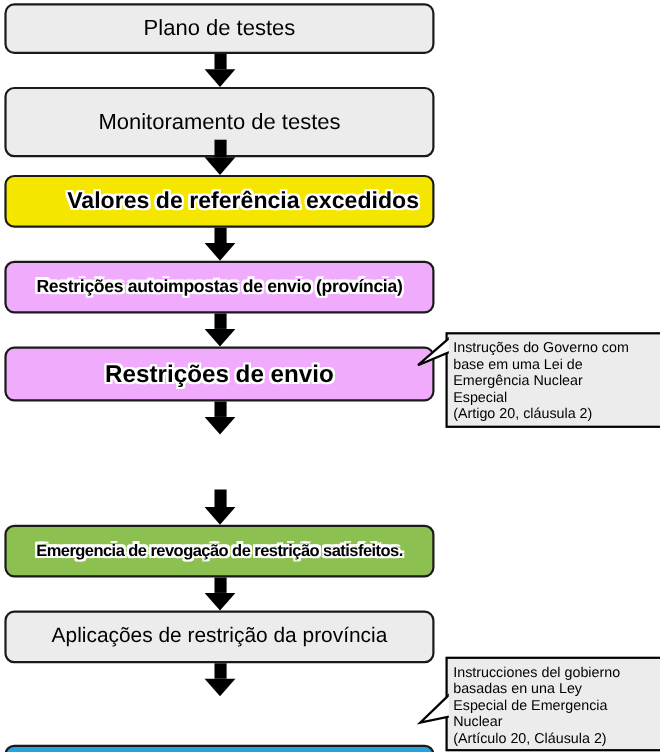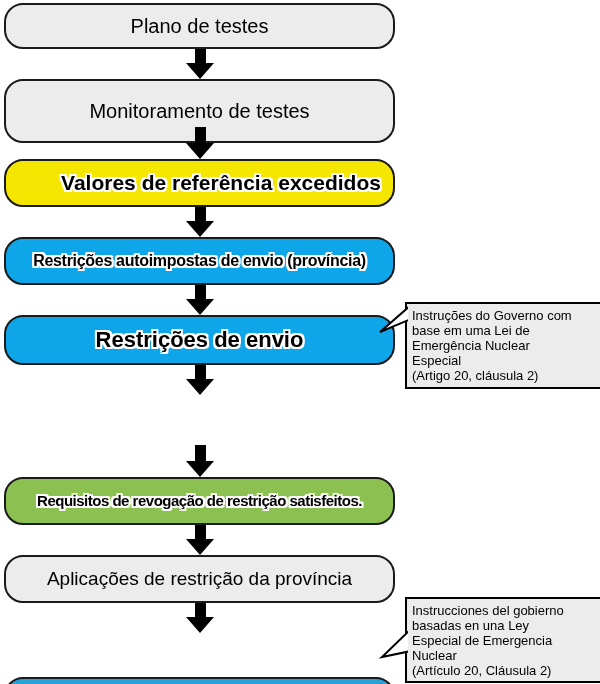--- a/index.html
+++ b/index.html
@@ -2,27 +2,27 @@
 <html><head>
 <meta charset="utf-8">
 <style>
   html,body{margin:0;padding:0;background:#fff;}
   #stage{
     position:relative;width:600px;height:684px;background:#ffffff;overflow:hidden;
     font-family:"Liberation Sans", sans-serif;color:#000;
   }
   .box{
     position:absolute;left:4px;width:391px;box-sizing:border-box;
-    border:2px solid #1a1a1a;border-radius:19px;
+    border:2px solid #1a1a1a;border-radius:9px;
     display:flex;align-items:center;justify-content:center;
     text-align:center;white-space:pre-line;line-height:1.25;
   }
   .gray{background:#ececec;}
   .yellow{background:#f5e600;padding-left:43px;}
-  .red{background:#0ea5e9;}
+  .red{background:#f0abfc;}
   .green{background:#8cc152;}
   .blue{background:#27a2db;}
   .halo{
     font-weight:bold;
     text-shadow:
       -2px -2px 0 #fff, 2px -2px 0 #fff, -2px 2px 0 #fff, 2px 2px 0 #fff,
       -2px 0 0 #fff, 2px 0 0 #fff, 0 -2px 0 #fff, 0 2px 0 #fff;
   }
   .b1{top:3px;height:46px;font-size:20px;}
   .b2{top:79px;height:64px;font-size:20px;}
@@ -106,21 +106,21 @@
       <div class="stem"></div>
       <div class="head"></div>
     </div>
 
 
   <div class="arrow a6">
       <div class="stem"></div>
       <div class="head"></div>
     </div>
 
-  <div class="box green halo b7">Requisitos de revogação de restrição satisfeitos.</div>
+  <div class="box green halo b7">Emergencia de revogação de restrição satisfeitos.</div>
 
   <div class="arrow a7">
       <div class="stem"></div>
       <div class="head"></div>
     </div>
 
   <div class="box gray b8">Aplicações de restrição da província</div>
 
   <div class="arrow a8">
       <div class="stem"></div>

